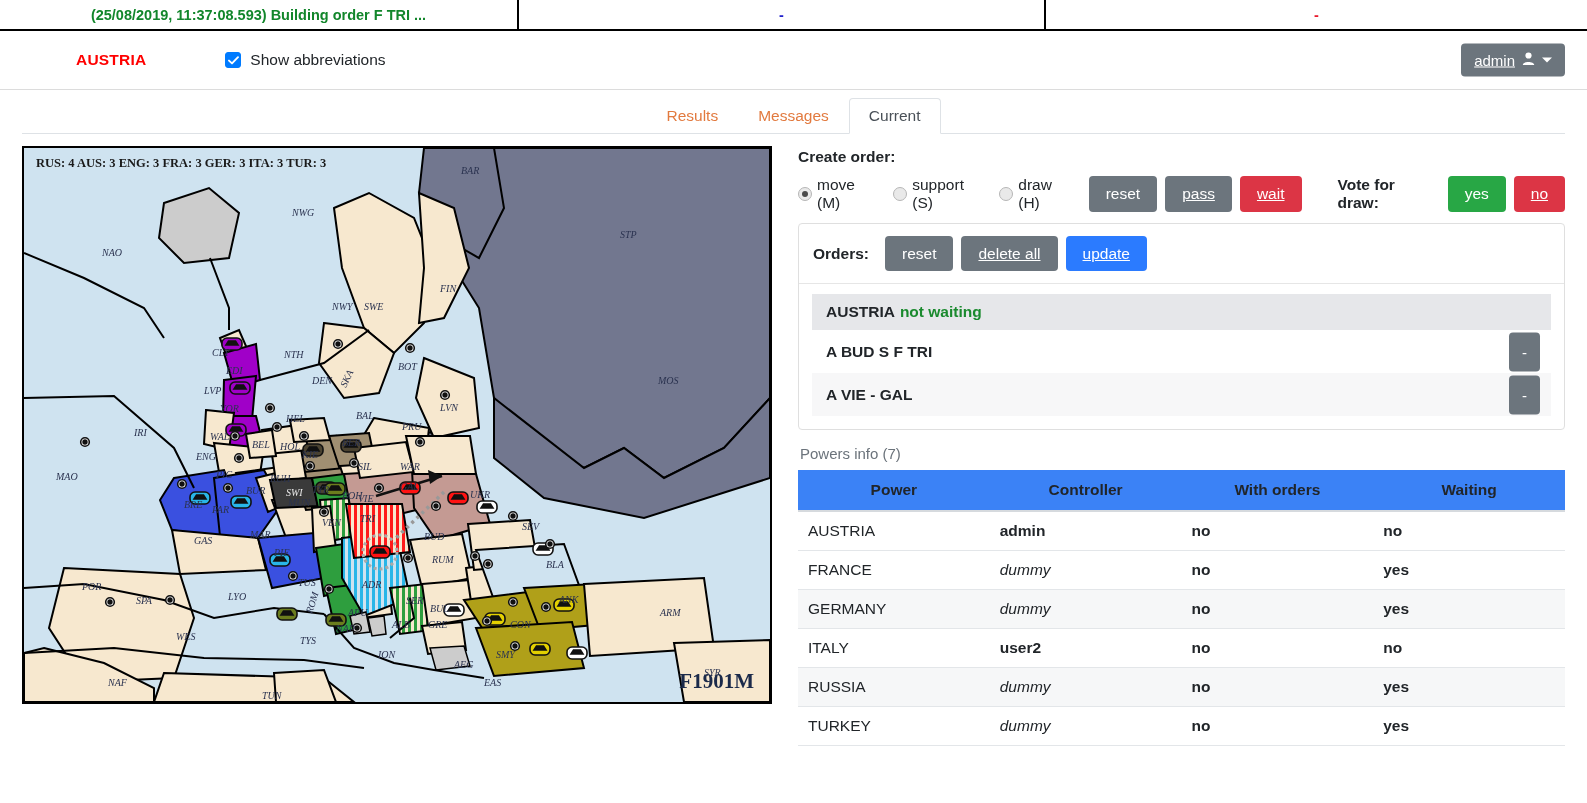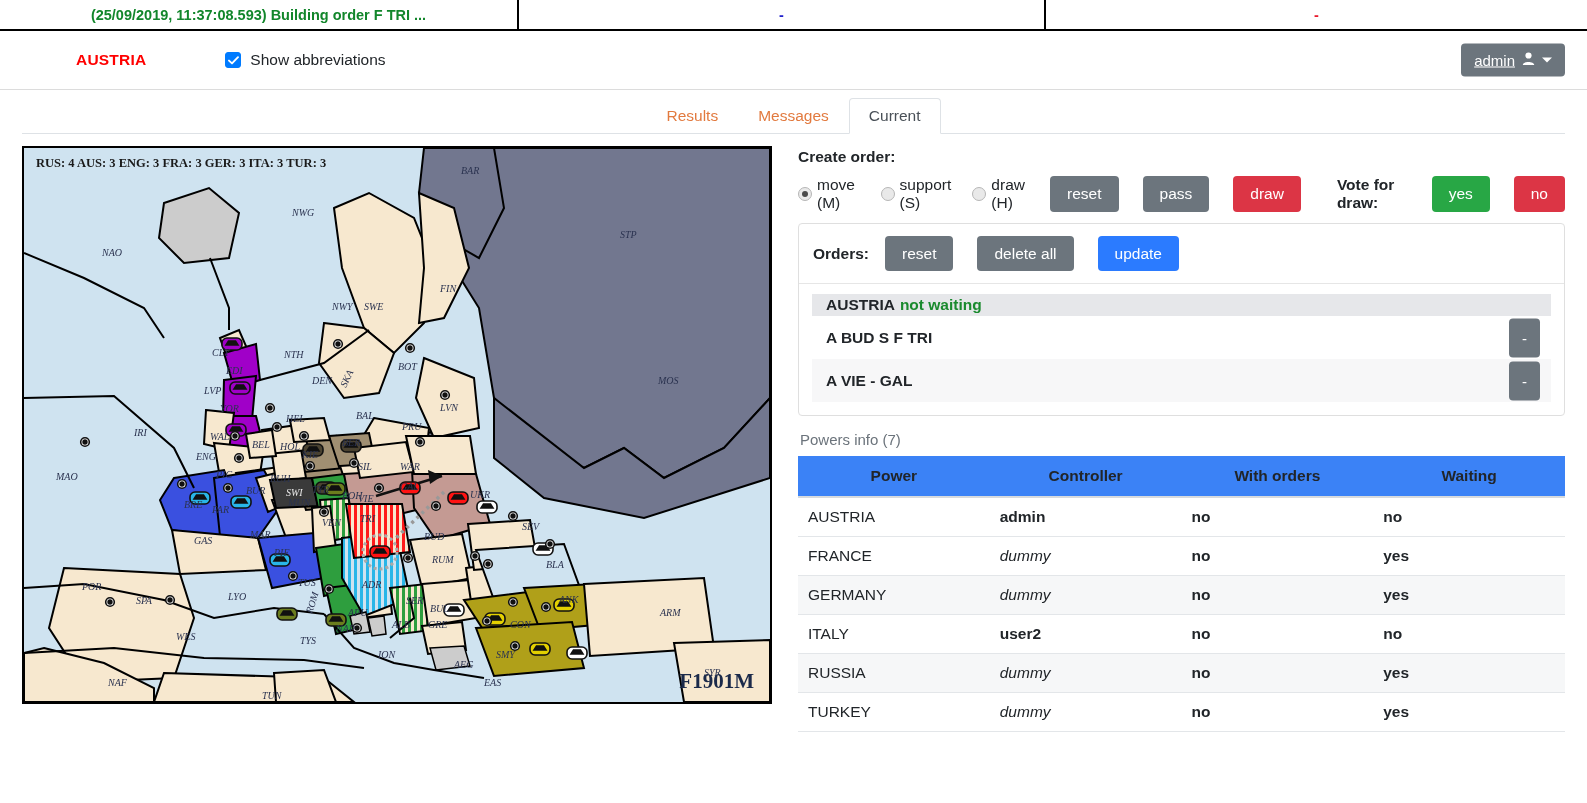--- a/index.html
+++ b/index.html
@@ -206,21 +206,21 @@
     font-size: 15.5px;
     font-family: "Liberation Sans", sans-serif;
     padding: 9px 17px;
     cursor: pointer;
     line-height: 1.1;
   }
   .btn-grey { background: #6c757d; }
   .btn-red  { background: #dc3545; }
   .btn-green{ background: #28a745; }
   .btn-blue { background: #2b7bff; }
-  .btn + .btn { margin-left: 24px; }
+  .btn + .btn { margin-left: 8px; text-decoration: underline; }
   .vote-label {
     margin-left: 36px;
     margin-right: 11px;
     font-size: 15.5px;
     font-weight: bold;
     color: #212529;
   }
   .orderable-line { font-size: 15.5px; color: #212529; margin-bottom: 14px; }
   .orderable-line b { font-weight: bold; }
 
@@ -237,21 +237,21 @@
     padding: 12px 14px;
     border-bottom: 1px solid #e6e6e6;
   }
   .orders-head .lbl {
     font-size: 15.5px; font-weight: bold; color: #212529;
     margin-right: 16px;
   }
   .orders-list { padding: 10px 13px 13px; }
   .order-power-row {
     background: #e6e7ea;
-    padding: 2px 14px;
+    padding: 9px 14px;
     font-size: 15.5px;
     color: #212529;
   }
   .order-power-row .pname { font-weight: bold; }
   .order-power-row .pstat { color: #1a8a2e; font-weight: bold; margin-left: 5px; }
   .order-row {
     position: relative;
     padding: 12px 14px;
     font-size: 15.5px;
     font-weight: bold;
@@ -305,21 +305,21 @@
     font-family: "Liberation Serif", serif;
     font-style: italic;
     font-size: 10px;
     fill: #2b3350;
   }
 </style>
 </head>
 <body>
 
 <div class="notif-strip">
-  <div class="notif-cell c1">(25/09/2019, 11:37:08.593) Building order F TRI ...</div>
+  <div class="notif-cell c1">(25/08/2019, 11:37:08.593) Building order F TRI ...</div>
   <div class="notif-cell c2">-</div>
   <div class="notif-cell c3">-</div>
 </div>
 
 <div class="header">
   <span class="hdr-power">AUSTRIA</span>
   <label class="hdr-check-wrap">
     <span class="cbox">
       <svg width="11" height="9" viewBox="0 0 11 9">
           <path d="M1 4.6 L4 7.4 L10 1.2" stroke="#fff" stroke-width="1.9" fill="none" stroke-linecap="round" stroke-linejoin="round"></path>
@@ -723,21 +723,21 @@
       <label class="radio-item">
         <span class="radio-dot"></span>
         <span>support (S)</span>
       </label>
       <label class="radio-item">
         <span class="radio-dot"></span>
         <span>draw (H)</span>
       </label>
       <button class="btn btn-grey">reset</button>
       <button class="btn btn-grey">pass</button>
-      <button class="btn btn-red">draw</button>
+      <button class="btn btn-red">wait</button>
       <span class="vote-label">Vote for draw:</span>
       <button class="btn btn-green">yes</button>
       <button class="btn btn-red">no</button>
     </div>
 
 
     <div class="orders-card">
       <div class="orders-head">
         <span class="lbl">Orders:</span>
         <button class="btn btn-grey">reset</button>

